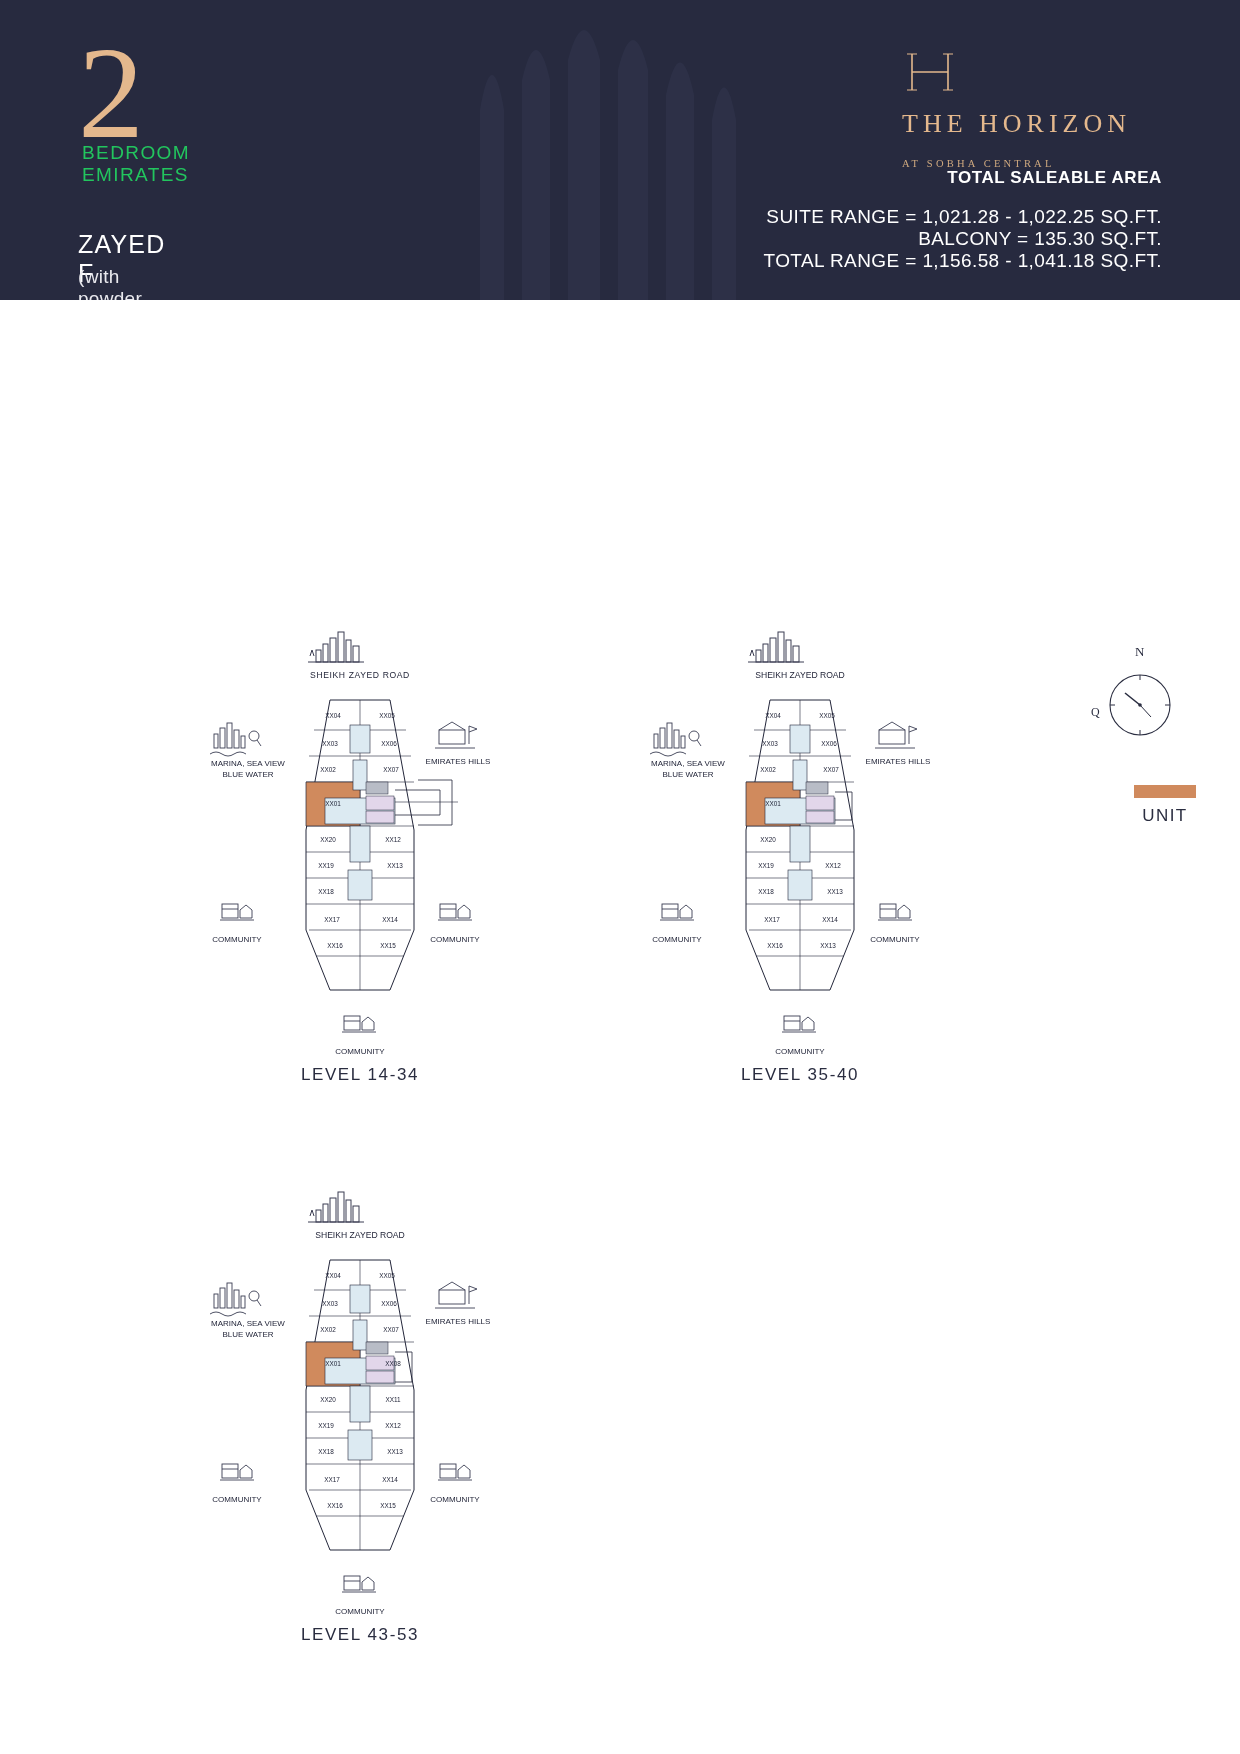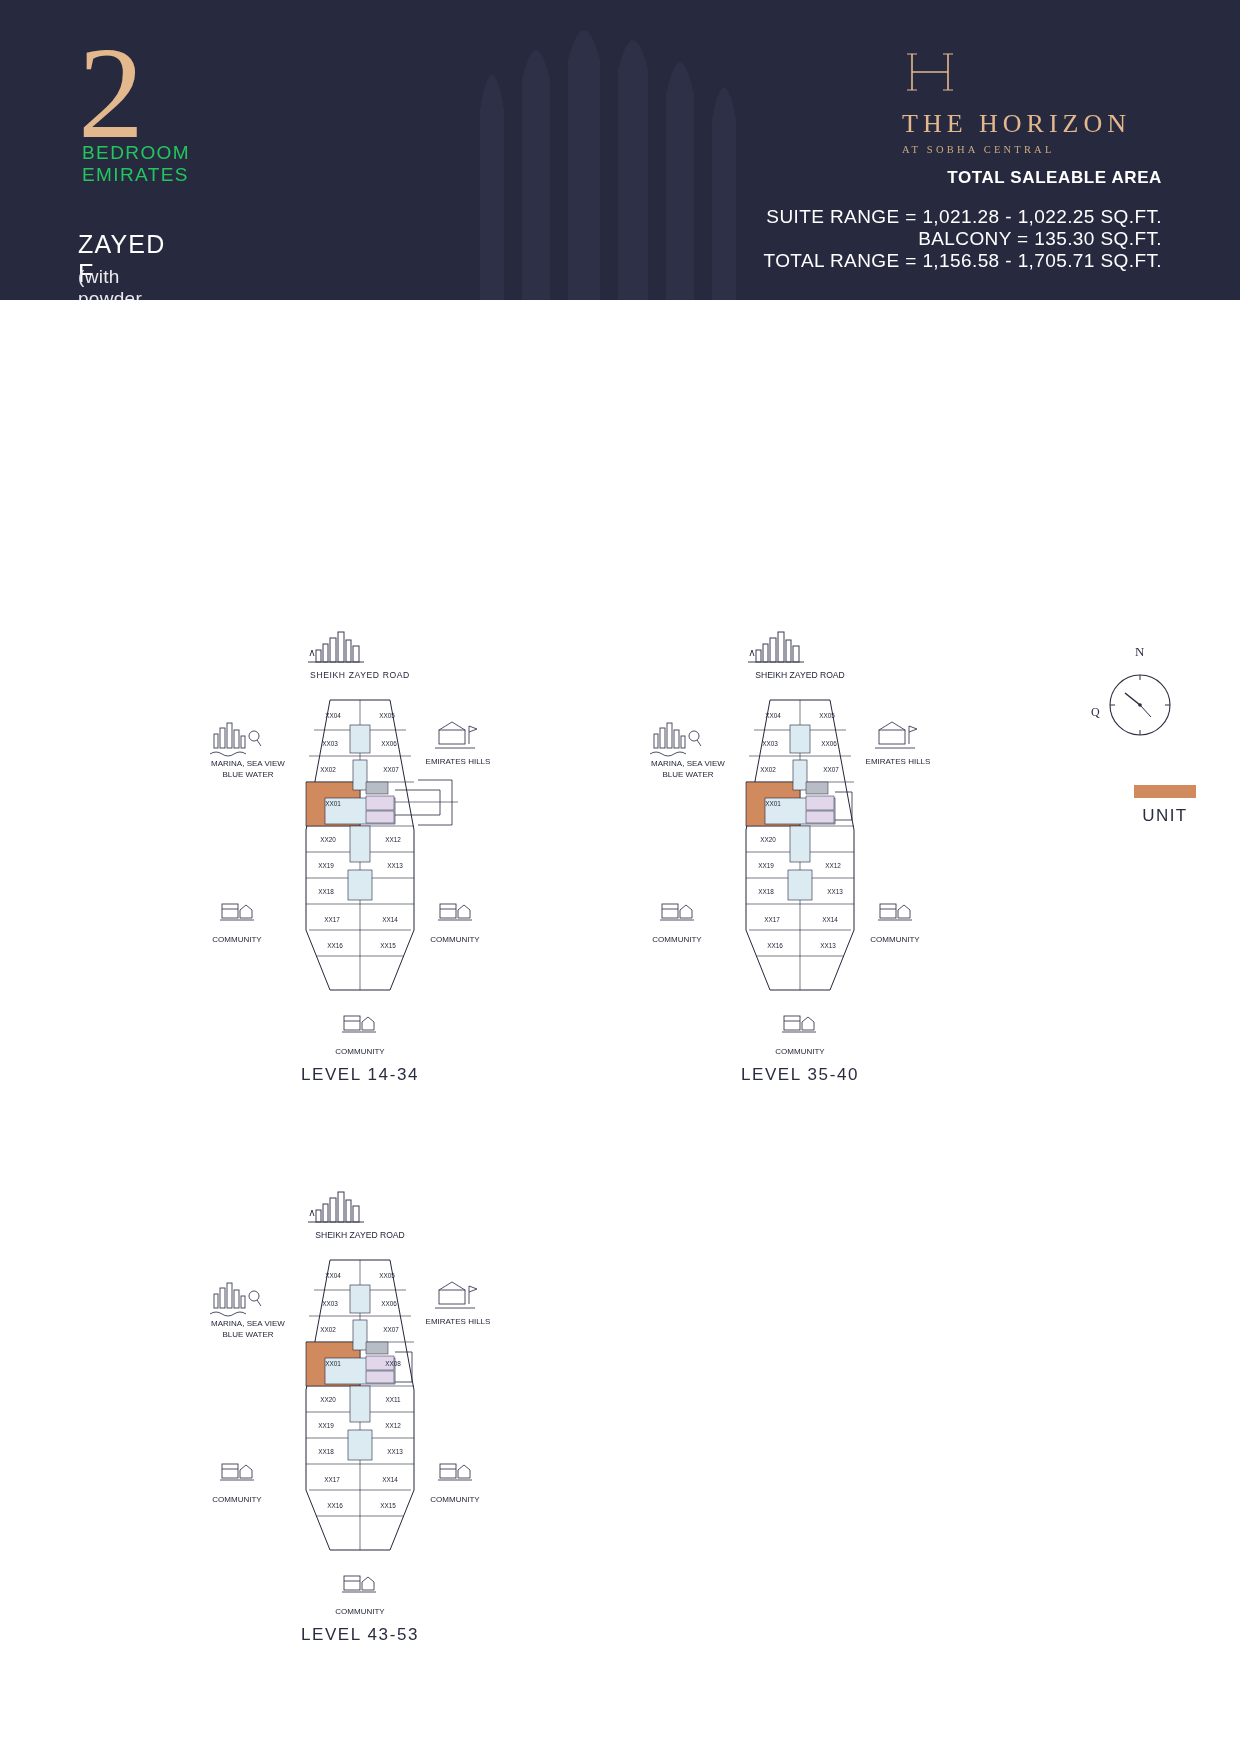--- a/index.html
+++ b/index.html
@@ -57,21 +57,21 @@
   }
   .brand-name {
     font-family: "Liberation Serif", serif;
     color: #e4b88d; font-size: 26px; letter-spacing: 5px; margin-top: 6px;
   }
   .brand-sub {
     color: #d9b храм; 
   }
   .brand-sub {
     font-family: "Liberation Serif", serif;
-    color: #cfa97f; font-size: 10.5px; letter-spacing: 3.2px; margin-top: 5px;
+    color: #cfa97f; font-size: 10.5px; letter-spacing: 3.2px; margin-top: 19px;
   }
 
   .area-block {
     position: absolute; right: 78px; top: 168px; text-align: right; color: #fff;
   }
   .area-title { font-size: 17px; font-weight: 700; letter-spacing: .6px; margin-bottom: 18px;}
   .area-line { font-size: 19px; font-weight: 300; letter-spacing: .4px; line-height: 22px; }
 
   
   .main { position: relative; width: 1240px; }
@@ -128,21 +128,21 @@
       </svg>
     </div>
     <div class="brand-name">THE HORIZON</div>
     <div class="brand-sub">AT SOBHA CENTRAL</div>
   </div>
 
   <div class="area-block">
     <div class="area-title">TOTAL SALEABLE AREA</div>
     <div class="area-line">SUITE RANGE = 1,021.28 - 1,022.25 SQ.FT.</div>
     <div class="area-line">BALCONY = 135.30 SQ.FT.</div>
-    <div class="area-line">TOTAL RANGE = 1,156.58 - 1,705.71 SQ.FT.</div>
+    <div class="area-line">TOTAL RANGE = 1,156.58 - 1,041.18 SQ.FT.</div>
   </div>
 </div>
 
 <div class="main">
 
   <div class="compass">
     <svg width="90" height="90" viewBox="0 0 90 90">
       <circle cx="45" cy="45" r="30" fill="none" stroke="#2a2d40" stroke-width="1.1"></circle>
       <line x1="45" y1="15" x2="45" y2="20" stroke="#2a2d40" stroke-width="1"></line>
       <line x1="45" y1="70" x2="45" y2="75" stroke="#2a2d40" stroke-width="1"></line>

